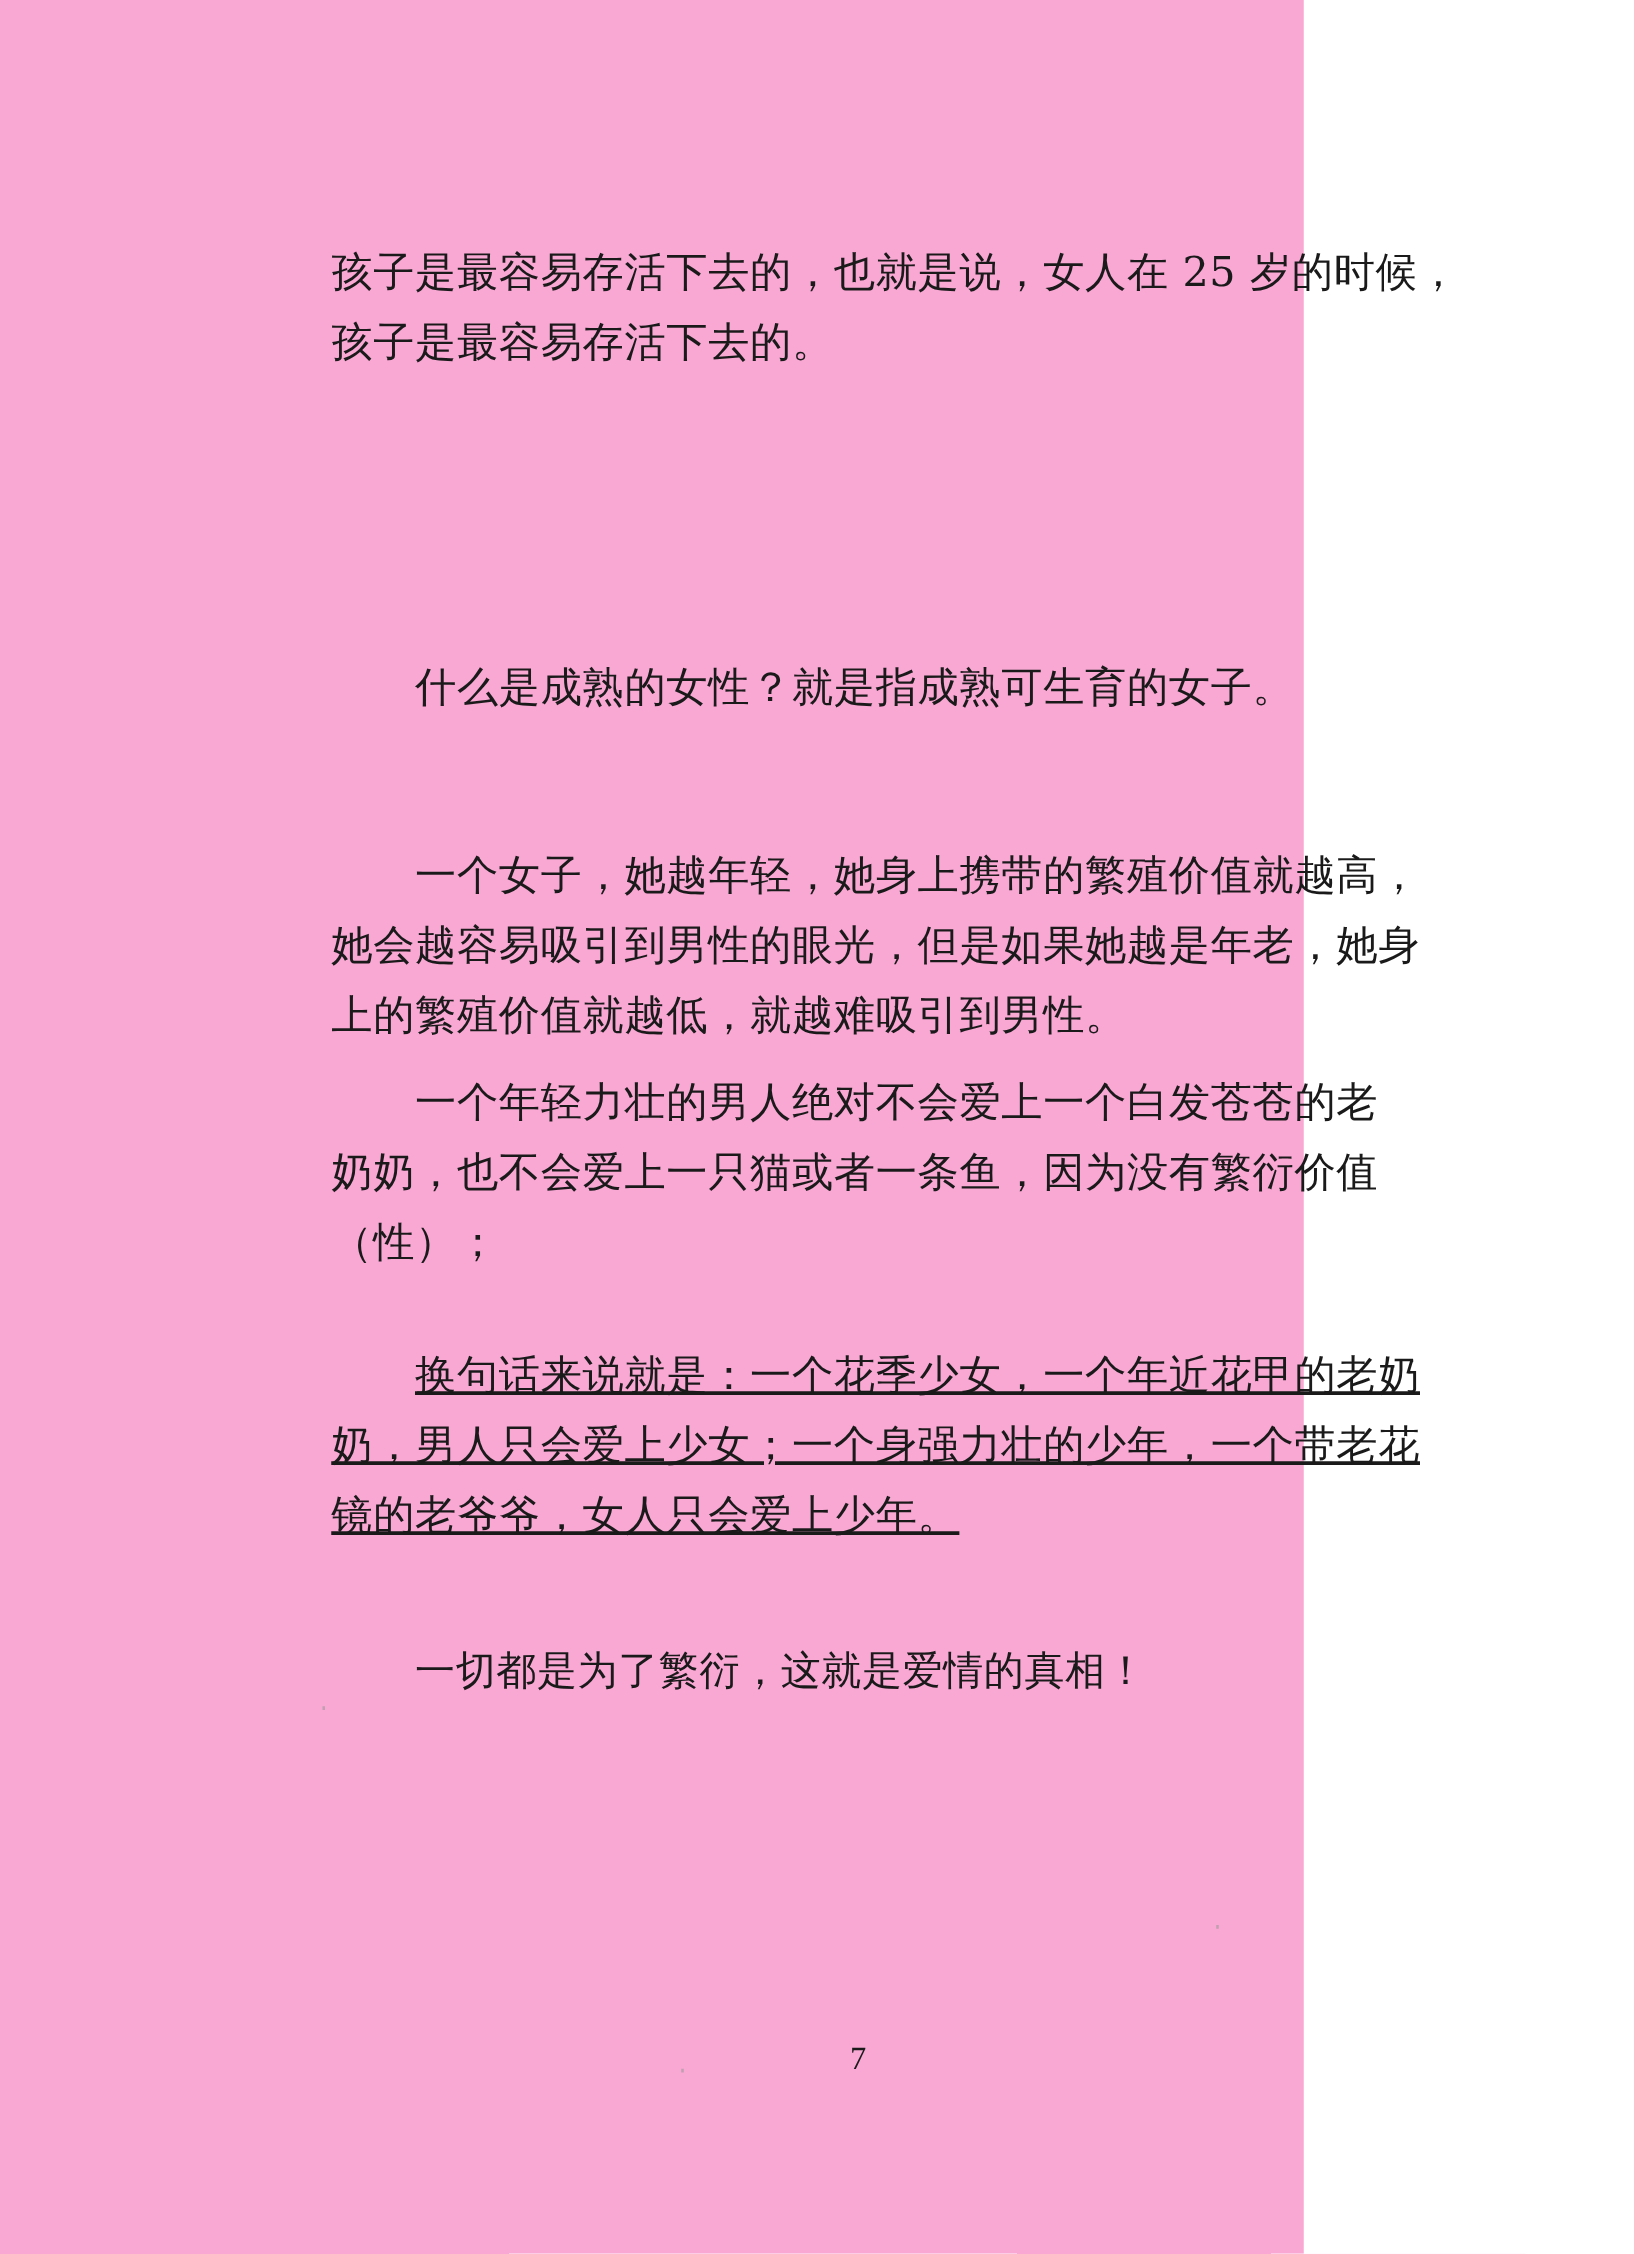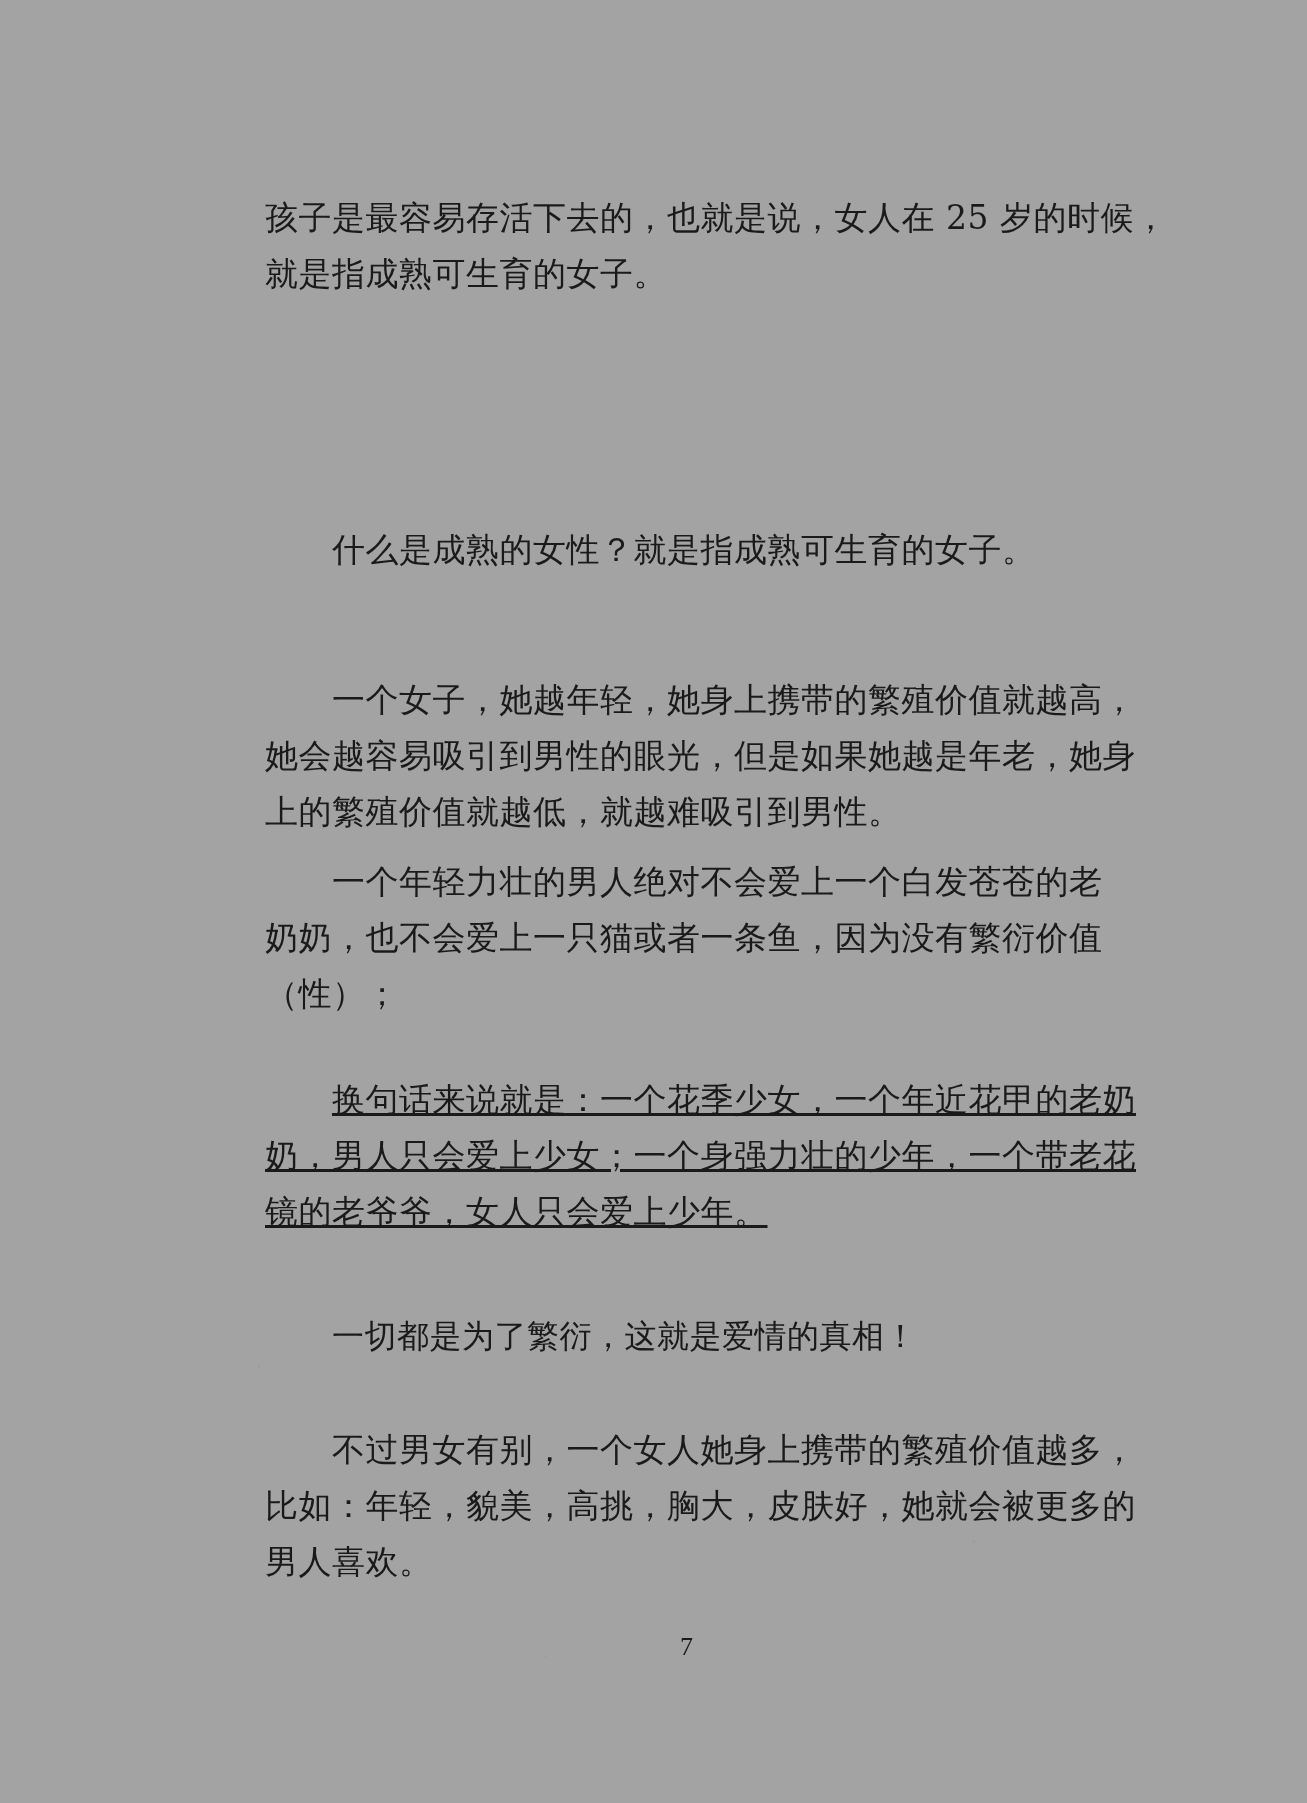--- a/index.html
+++ b/index.html
@@ -1,35 +1,35 @@
 <!DOCTYPE html>
 <html><head>
 <meta charset="utf-8">
 <style>
   html, body { margin: 0; padding: 0; background: #ffffff; }
   body { width: 1307px; height: 1803px; position: relative; overflow: hidden;
          font-family: "DejaVu Serif", "Liberation Serif", serif; color: #1a1a1a; }
-  .page { position: absolute; left: 0; top: 0; width: 1307px; height: 1803px; background: #a3a3a3; }
+  .page { position: absolute; left: 0; top: 0; width: 1043px; height: 1803px; background: #f9a8d4; }
   .para { position: absolute; left: 265px; width: 850px; font-size: 33px; line-height: 56px;
           text-align: justify; letter-spacing: 0.5px; margin: 0; }
   .line { display: block; white-space: nowrap; }
   .line.indent { padding-left: 67px; }
   .bold { font-family: "DejaVu Sans", "Liberation Sans", sans-serif; font-weight: normal; font-size: 32px; }
   .page-num { position: absolute; left: 680px; top: 1632px; font-size: 26px;
               font-family: "Liberation Serif", serif; }
   .speck { position: absolute; width: 2px; height: 3px; background: #999; opacity: 0.6; }
 </style>
 </head>
 <body>
 
 <div class="page">
 
   <div class="para" style="top:190px;">
     <span class="line">孩子是最容易存活下去的，也就是说，女人在 25 岁的时候，</span>
-    <span class="line">就是指成熟可生育的女子。</span>
+    <span class="line">孩子是最容易存活下去的。</span>
   </div>
 
   <div class="para" style="top:355px;">
   </div>
 
   <div class="para" style="top:522px;">
     <span class="line indent">什么是成熟的女性？就是指成熟可生育的女子。</span>
   </div>
 
   <div class="para" style="top:672px;">
@@ -47,24 +47,19 @@
   <div class="para" style="top:1072px;text-decoration:underline;">
     <span class="line indent">换句话来说就是：一个花季少女，一个年近花甲的老奶</span>
     <span class="line">奶，男人只会爱上少女；一个身强力壮的少年，一个带老花</span>
     <span class="line">镜的老爷爷，女人只会爱上少年。</span>
   </div>
 
   <div class="para bold" style="top:1308px;">
     <span class="line indent">一切都是为了繁衍，这就是爱情的真相！</span>
   </div>
 
-  <div class="para" style="top:1422px;">
-    <span class="line indent">不过男女有别，一个女人她身上携带的繁殖价值越多，</span>
-    <span class="line">比如：年轻，貌美，高挑，胸大，皮肤好，她就会被更多的</span>
-    <span class="line">男人喜欢。</span>
-  </div>
 
   <div class="page-num">7</div>
 
   <div class="speck" style="left:258px; top:1365px;"></div>
   <div class="speck" style="left:545px; top:1655px;"></div>
   <div class="speck" style="left:973px; top:1540px;"></div>
 </div>
 
 </body></html>

